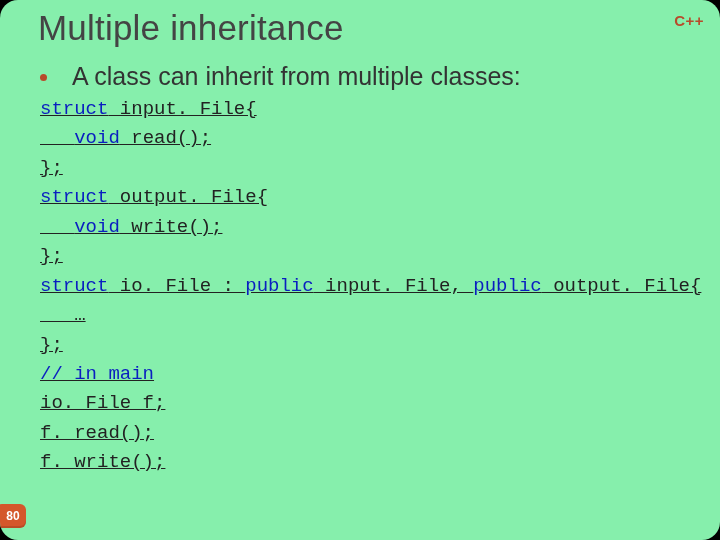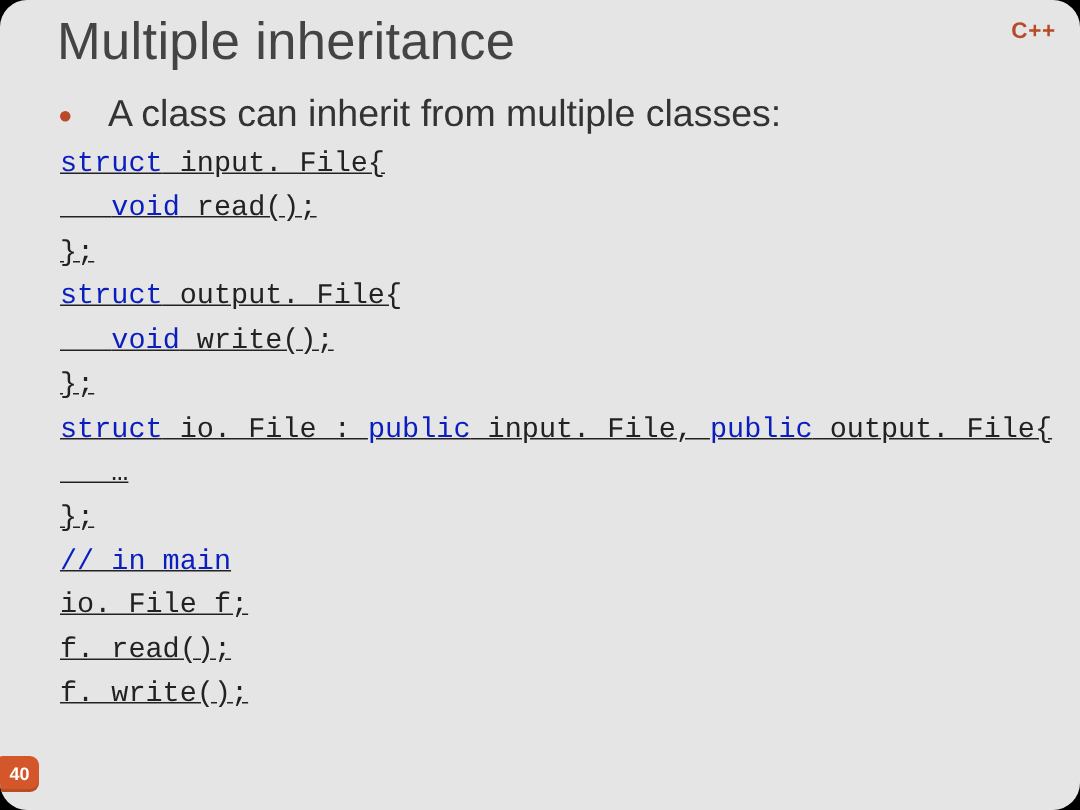--- a/index.html
+++ b/index.html
@@ -1,21 +1,21 @@
 <!DOCTYPE html>
 <html><head>
 <meta charset="utf-8">
 <style>
   * { margin: 0; padding: 0; box-sizing: border-box; }
   html, body { width: 720px; height: 540px; font-family: Arial, Helvetica, sans-serif; background: #000; }
   .slide {
     position: relative;
     width: 720px;
     height: 540px;
-    background: #e5e5e5;
+    background: #86efac;
     border-radius: 18px;
     overflow: hidden;
   }
   .title {
     position: absolute;
     top: 8px;
     left: 38px;
     font-size: 35px;
     color: #444;
     letter-spacing: 0.2px;
@@ -104,16 +104,16 @@
 <span>};</span>
 <span class="kw">struct</span><span> io. File : </span><span class="kw">public</span><span> input. File, </span><span class="kw">public</span><span> output. File{</span>
 <span>   …</span>
 <span>};</span>
 <span class="kw">// in main</span>
 <span>io. File f;</span>
 <span>f. read();</span>
 <span>f. write();</span></div>
 
   <div class="page-badge">
-    <span>40</span>
+    <span>80</span>
   </div>
 
 </div>
 
 </body></html>

